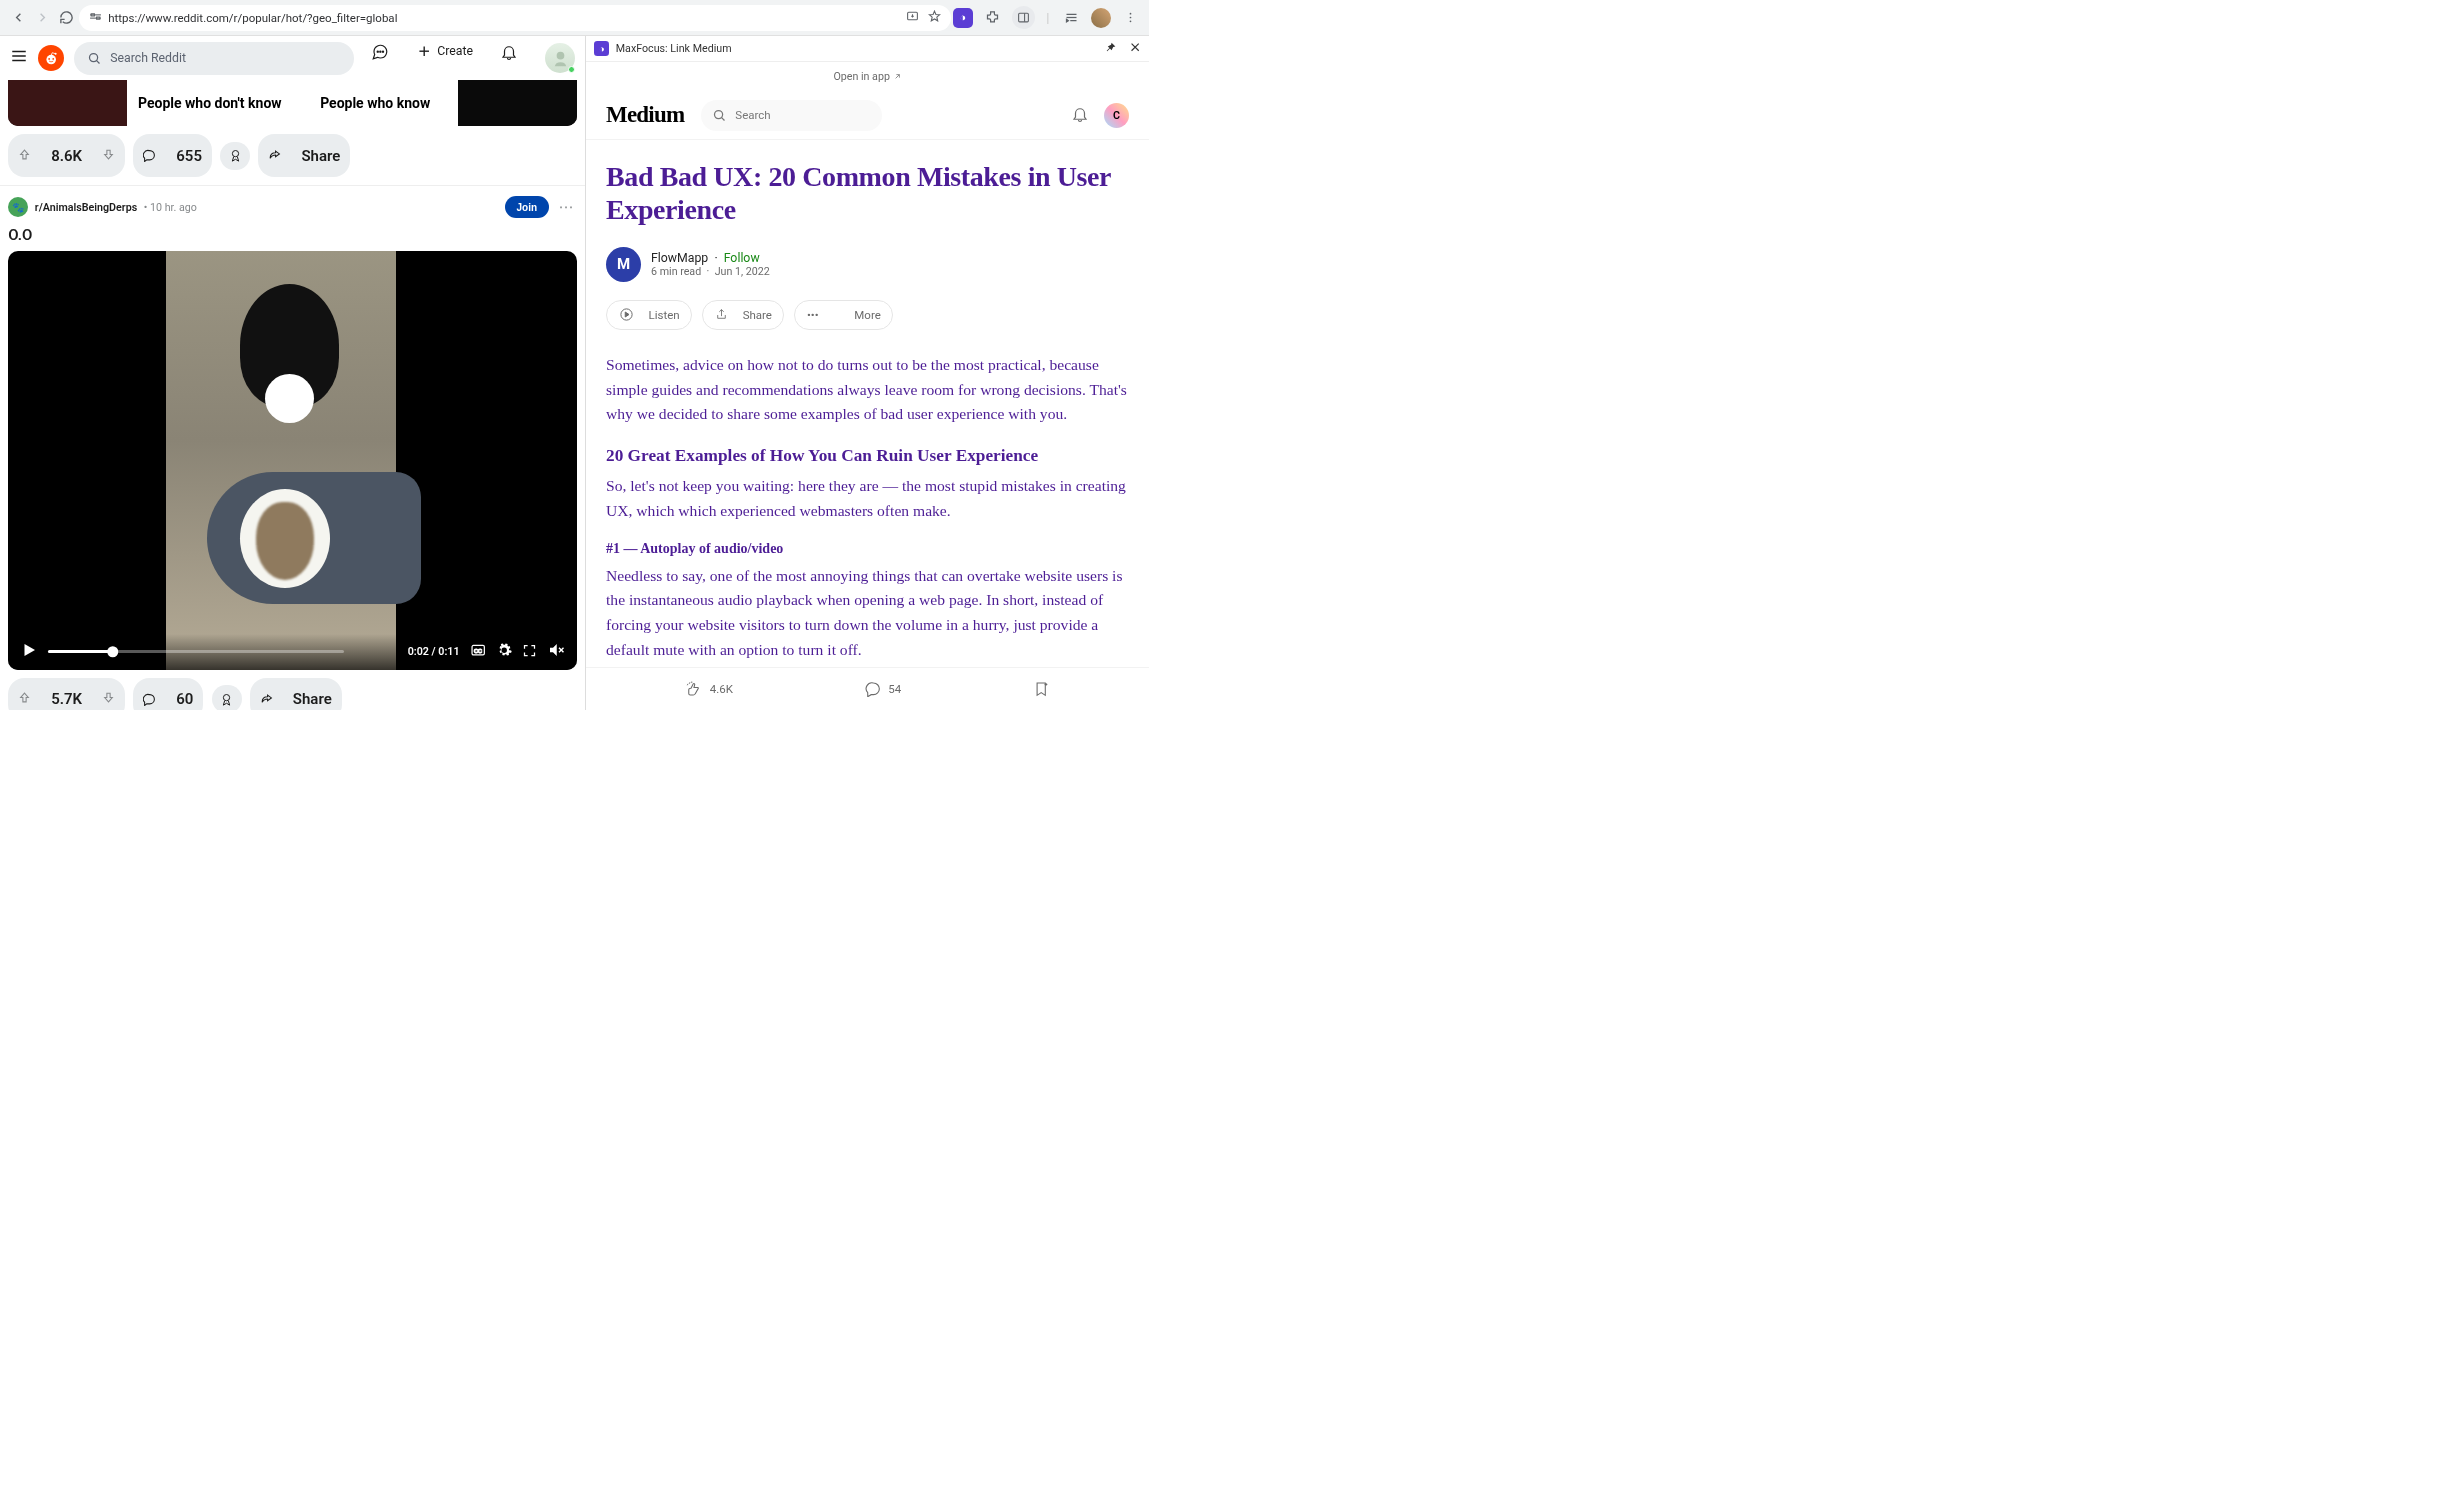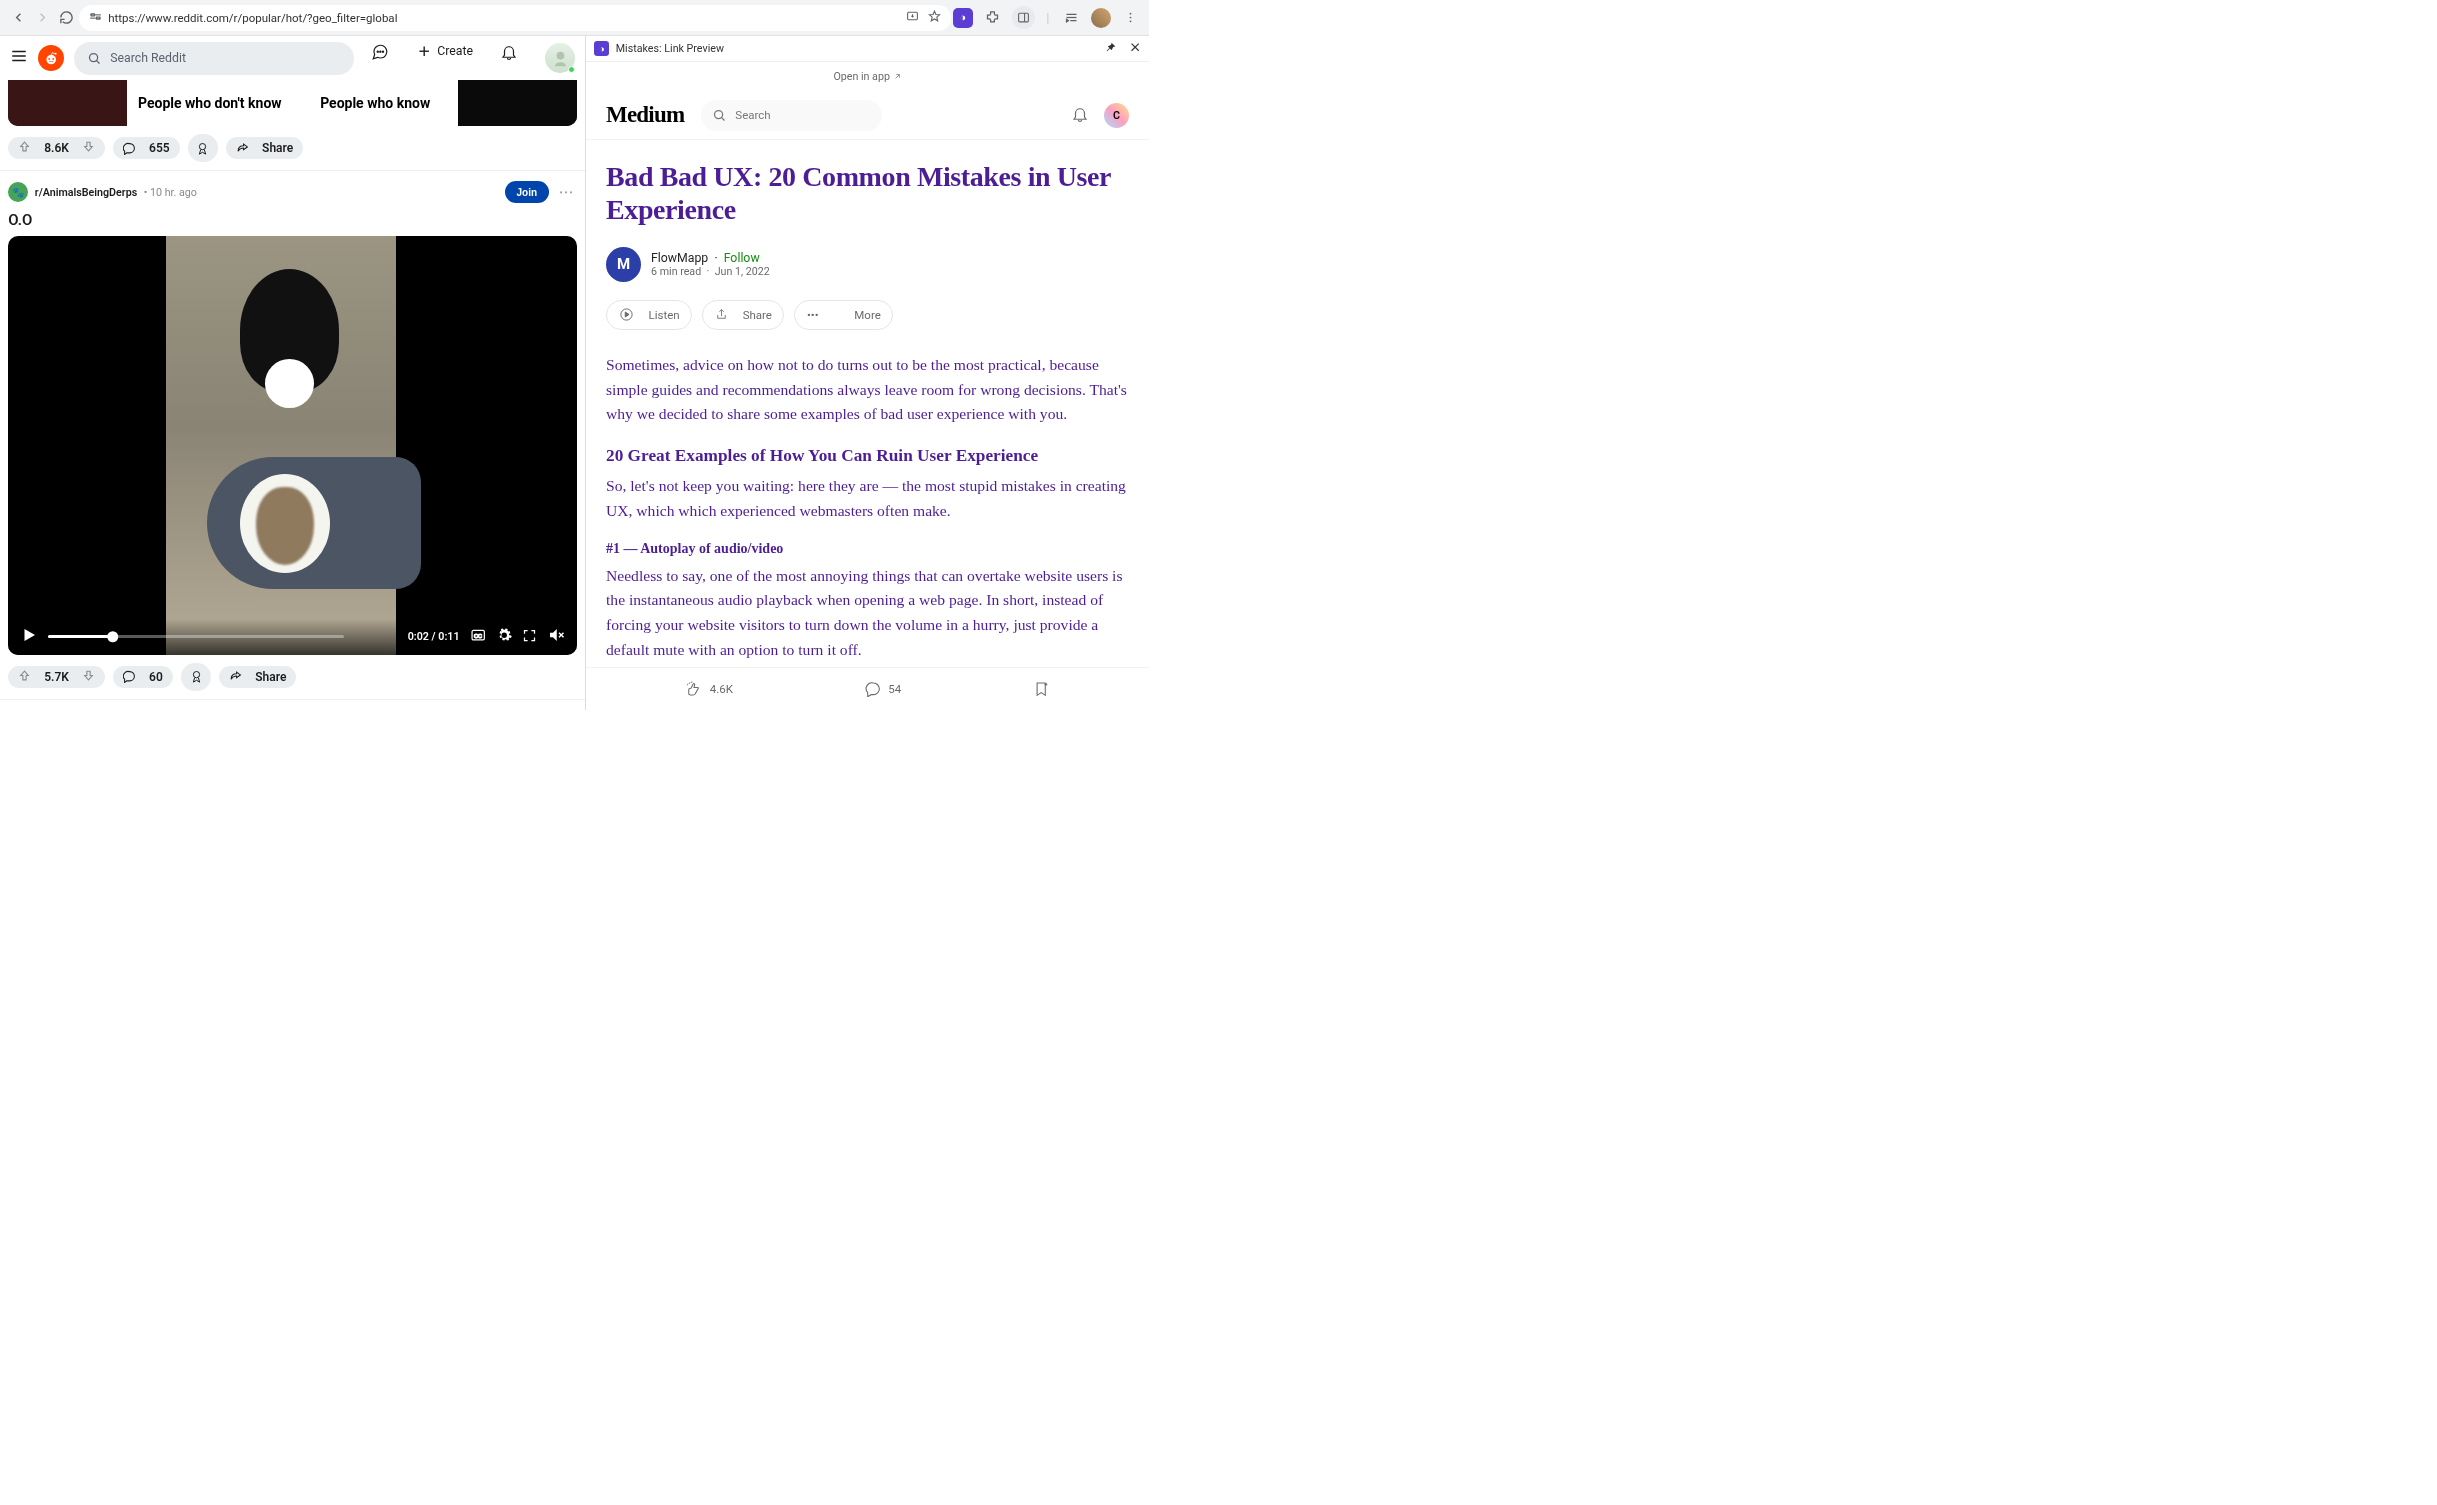--- a/index.html
+++ b/index.html
@@ -34,21 +34,21 @@
   .reddit-avatar { width: 30px; height: 30px; border-radius: 50%; background: linear-gradient(#e5f0e5,#cfe0cf); position: relative; display:flex; align-items:center; justify-content:center; }
   
   
   .post-card { padding: 0 8.2px 8.2px 8.2px; border-bottom: 0.8px solid #eee; }
   .post-media-partial { height: 46px; background: #1a0b0b; border-radius: 0 0 10px 10px; display: flex; overflow: hidden; }
   .pmp-left { width: 119px; background: #3a1515; }
   .pmp-mid { flex:1; background: #fff; display:flex; }
   .pmp-col { flex:1; display:flex; flex-direction:column; align-items:center; justify-content:center; font-weight:700; font-size: 14px; line-height:1.2; }
   .pmp-right { width: 119px; background: #0a0a0a; }
   .post-actions { display: flex; align-items: center; gap: 8.2px; margin-top: 8.2px; }
-  .vote-pill, .action-pill { height: 22px; border-radius: 16.4px; background: #eaedef; display: flex; align-items: center; padding: 0 10px; gap: 13px; font-size: 12px; font-weight: 600; color: #1c1c1c; cursor: pointer; }
+  .vote-pill, .action-pill { height: 43px; border-radius: 16.4px; background: #eaedef; display: flex; align-items: center; padding: 0 10px; gap: 20px; font-size: 15px; font-weight: 600; color: #1c1c1c; cursor: pointer; }
   .vote-pill .arrow { color: #878a8c; }
   .award-pill { width: 30px; height: 28px; background:#eaedef; border-radius:16.4px; display:flex; align-items:center; justify-content:center; cursor:pointer; }
   
   .post-header { display: flex; align-items: center; gap: 6.6px; padding: 10px 0 5px 0; }
   .sub-avatar { width: 20px; height: 20px; border-radius: 50%; background: #46a358; display:flex; align-items:center; justify-content:center; font-size:10px; }
   .sub-name { font-size: 10.7px; font-weight: 600; color: #1c1c1c; }
   .post-age { font-size: 10.7px; color: #878a8c; }
   .join-btn { margin-left: auto; background: #0045ac; color: #fff; font-size: 10px; font-weight: 600; height: 21.4px; padding: 0 11.5px; border-radius: 11.5px; border: none; cursor: pointer; }
   .post-more { color: #878a8c; font-size: 15px; cursor: pointer; padding: 0 3.3px; }
   .post-title { font-size: 15px; font-weight: 600; color: #1c1c1c; padding: 3.3px 0 6.6px 0; }
@@ -356,21 +356,21 @@
         
       </div>
 
     </div>
 
   </div>
 
   <div class="right-pane">
     <div class="ext-header">
       <div class="ext-logo">◑</div>
-      <span>Mistakes: Link Preview</span>
+      <span>MaxFocus: Link Medium</span>
       <div class="ext-right">
         <span class="ext-icon"><svg width="13" height="13" viewBox="0 0 24 24" fill="currentColor">
               <path d="M14 3l7 7-4 1-3 6-3-3-5 5-1-1 5-5-3-3 6-3z"></path>
             </svg></span>
         <span class="ext-icon"><svg width="12.3" height="12.3" viewBox="0 0 24 24" fill="none" stroke="currentColor" stroke-width="2.2">
               <line x1="5" y1="5" x2="19" y2="19"></line>
               <line x1="19" y1="5" x2="5" y2="19"></line>
             </svg></span>
       </div>
     </div>

